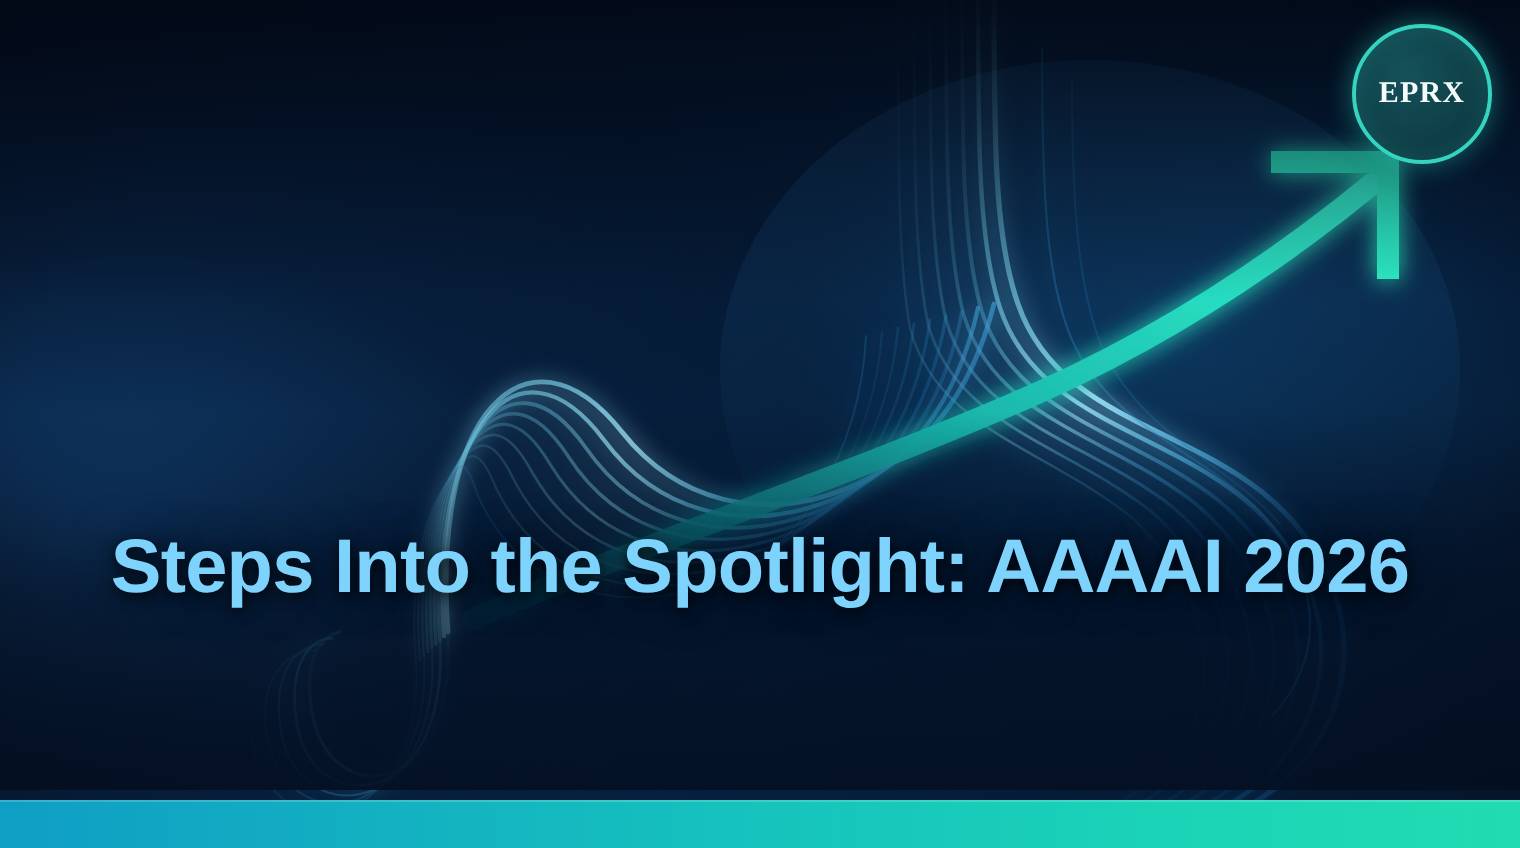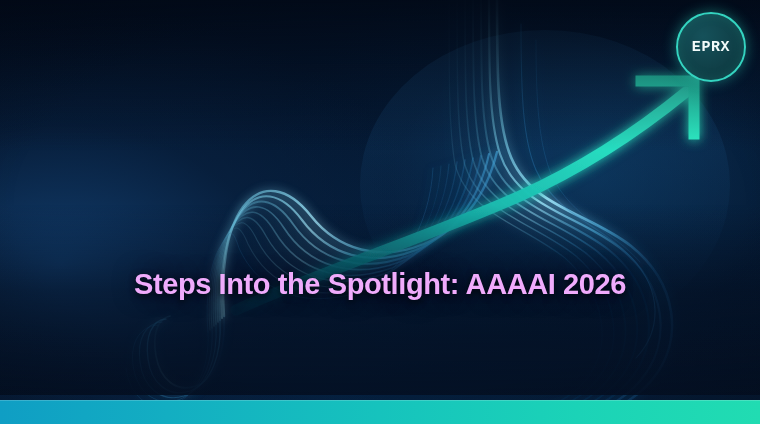--- a/index.html
+++ b/index.html
@@ -65,37 +65,37 @@
     box-shadow: 0 0 14px rgba(45,212,191,0.45), inset 0 0 12px rgba(45,212,191,0.18);
     display: flex;
     align-items: center;
     justify-content: center;
   }
   .badge-text {
     color: #f2fbfa;
     font-size: 15px;
     font-weight: 700;
     letter-spacing: 0.6px;
-    font-family: Liberation Mono, monospace;
+    font-family: Liberation Serif, serif;
   }
 
   
   .headline {
     position: absolute;
     left: 0;
     right: 0;
     top: 262px;
     text-align: center;
     padding: 0 36px;
     box-sizing: border-box;
   }
   .headline-line {
     display: block;
-    color: #f0abfc;
-    font-size: 29px;
+    color: #7dd3fc;
+    font-size: 38px;
     font-weight: 700;
     line-height: 45px;
     letter-spacing: -0.4px;
     text-shadow: 0 2px 7px rgba(0,0,0,0.78), 0 0 22px rgba(2,12,28,0.65);
     font-family: "Liberation Sans", sans-serif;
   }
 
   
   .accent-bar {
     position: absolute;

